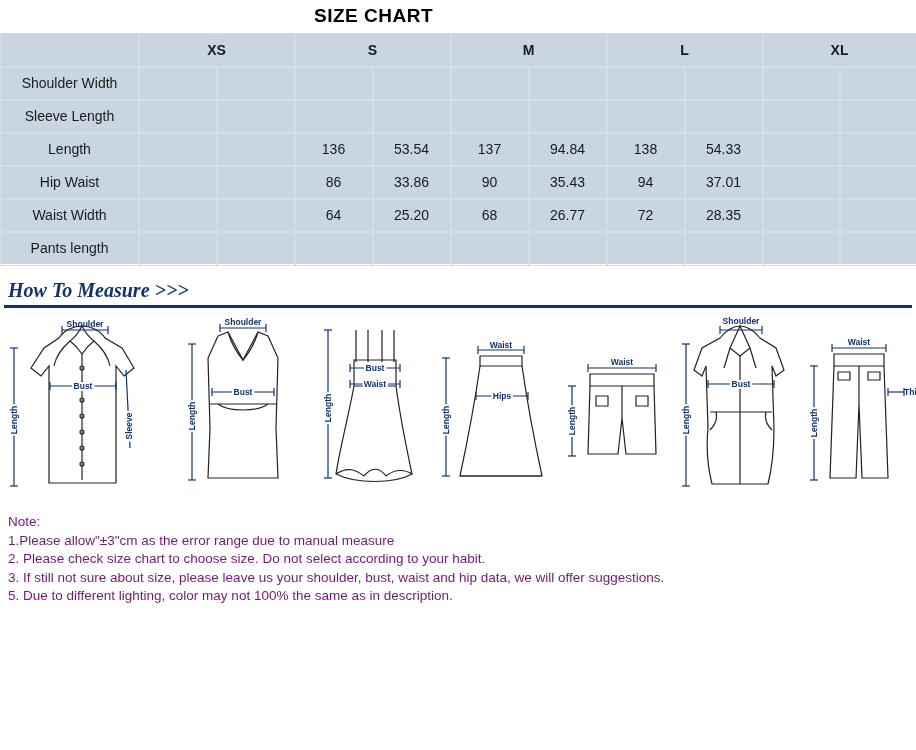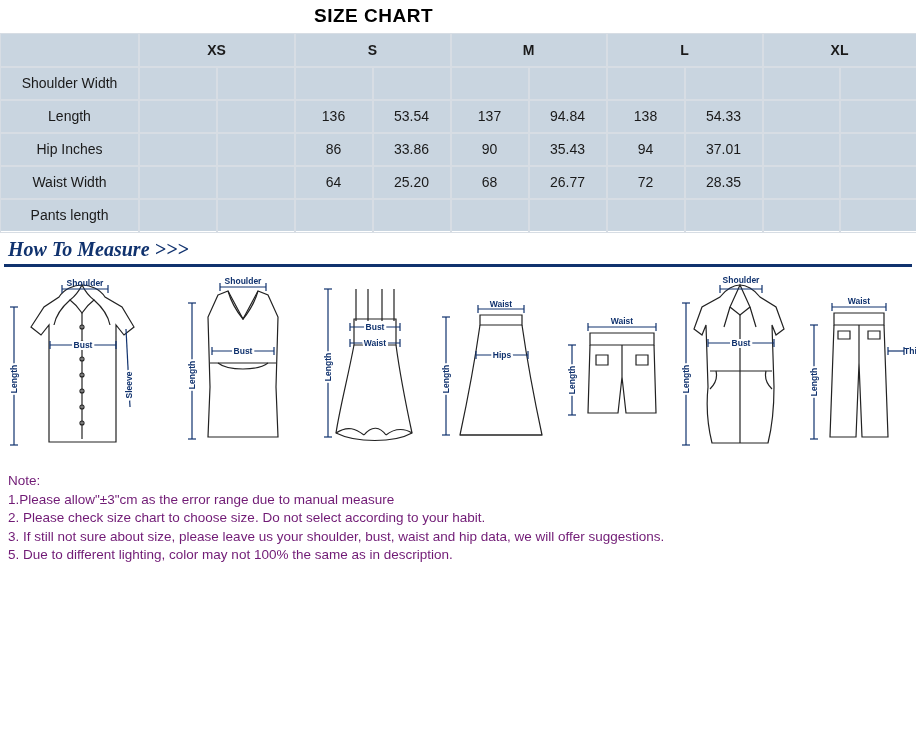--- a/index.html
+++ b/index.html
@@ -75,21 +75,21 @@
     background: #ffffff;
     border: 1px solid #d7dde4;
     outline: none;
     font-size: 15px;
   }
   td.empty {
     background: #c9d5e0;
   }
   
   .howto {
-    margin-top: 6px;
+    margin-top: 14px;
     padding-left: 8px;
   }
   .howto-title {
     font-family: "Liberation Serif", serif;
     font-size: 20px;
     font-weight: bold;
     font-style: italic;
     color: #10326e;
   }
   .howto-rule {
@@ -155,37 +155,50 @@
         <td class="empty"></td>
         <td class="empty"></td>
         <td class="empty"></td>
         <td class="empty"></td>
         <td class="empty"></td>
         <td class="empty"></td>
         <td class="empty"></td>
       </tr>
 
 
+      <tr>
+        <td class="rowlabel">Sleeve Length</td>
+        <td class="empty"></td>
+        <td class="empty"></td>
+        <td class="empty"></td>
+        <td class="empty"></td>
+        <td class="empty"></td>
+        <td class="empty"></td>
+        <td class="empty"></td>
+        <td class="empty"></td>
+        <td class="empty"></td>
+        <td class="empty"></td>
+      </tr>
 
       <tr>
         <td class="rowlabel">Length</td>
         <td class="empty"></td>
         <td class="empty"></td>
         <td class="val">136</td>
         <td class="val">53.54</td>
         <td class="val">137</td>
         <td class="val">94.84</td>
         <td class="val">138</td>
         <td class="val">54.33</td>
         <td class="empty"></td>
         <td class="empty"></td>
       </tr>
 
       <tr>
-        <td class="rowlabel">Hip Inches</td>
+        <td class="rowlabel">Hip Waist</td>
         <td class="empty"></td>
         <td class="empty"></td>
         <td class="val">86</td>
         <td class="val">33.86</td>
         <td class="val">90</td>
         <td class="val">35.43</td>
         <td class="val">94</td>
         <td class="val">37.01</td>
         <td class="empty"></td>
         <td class="empty"></td>

